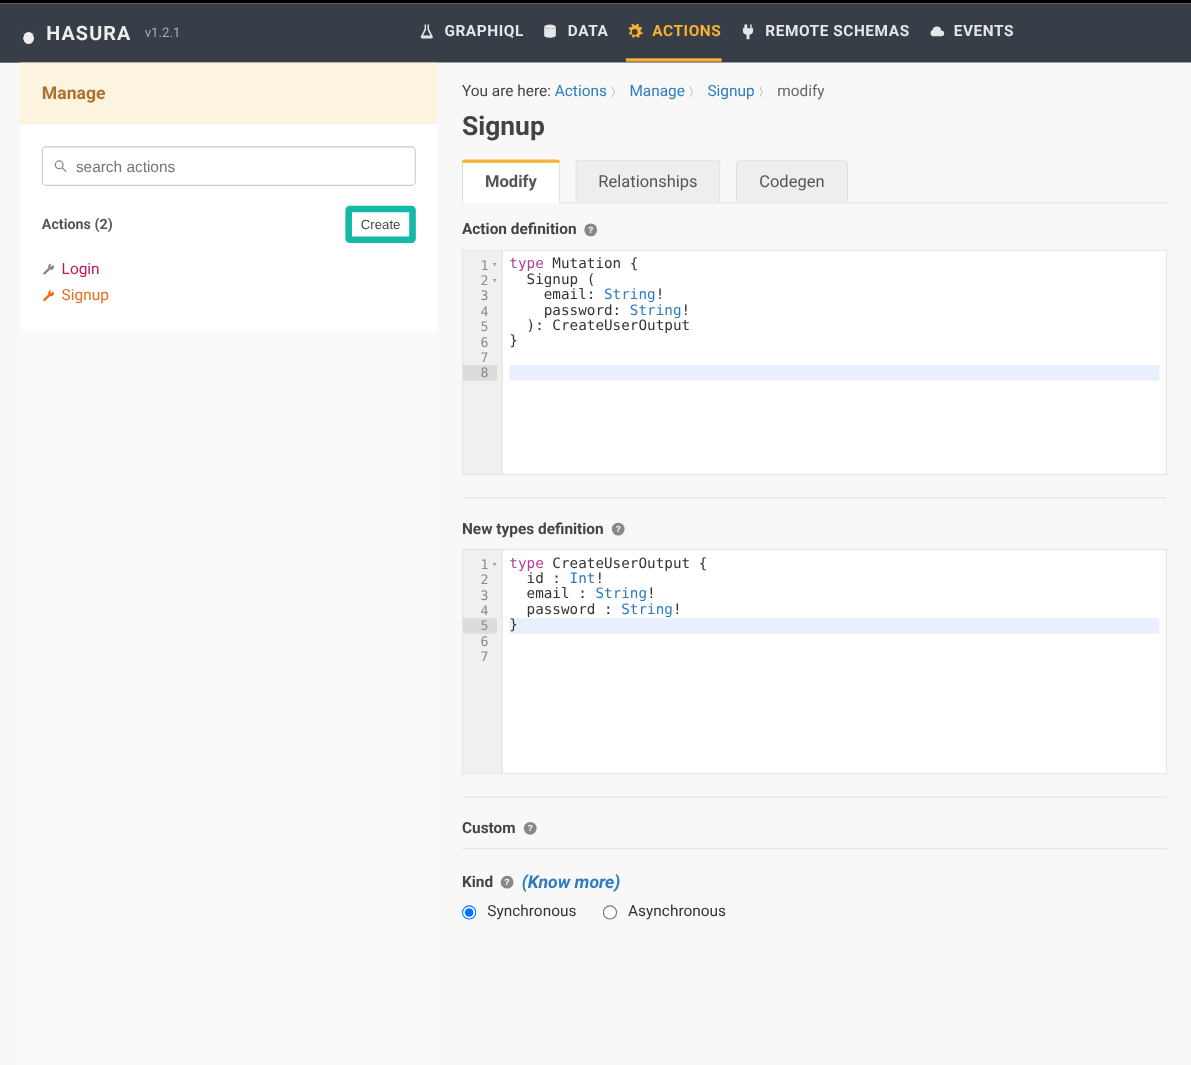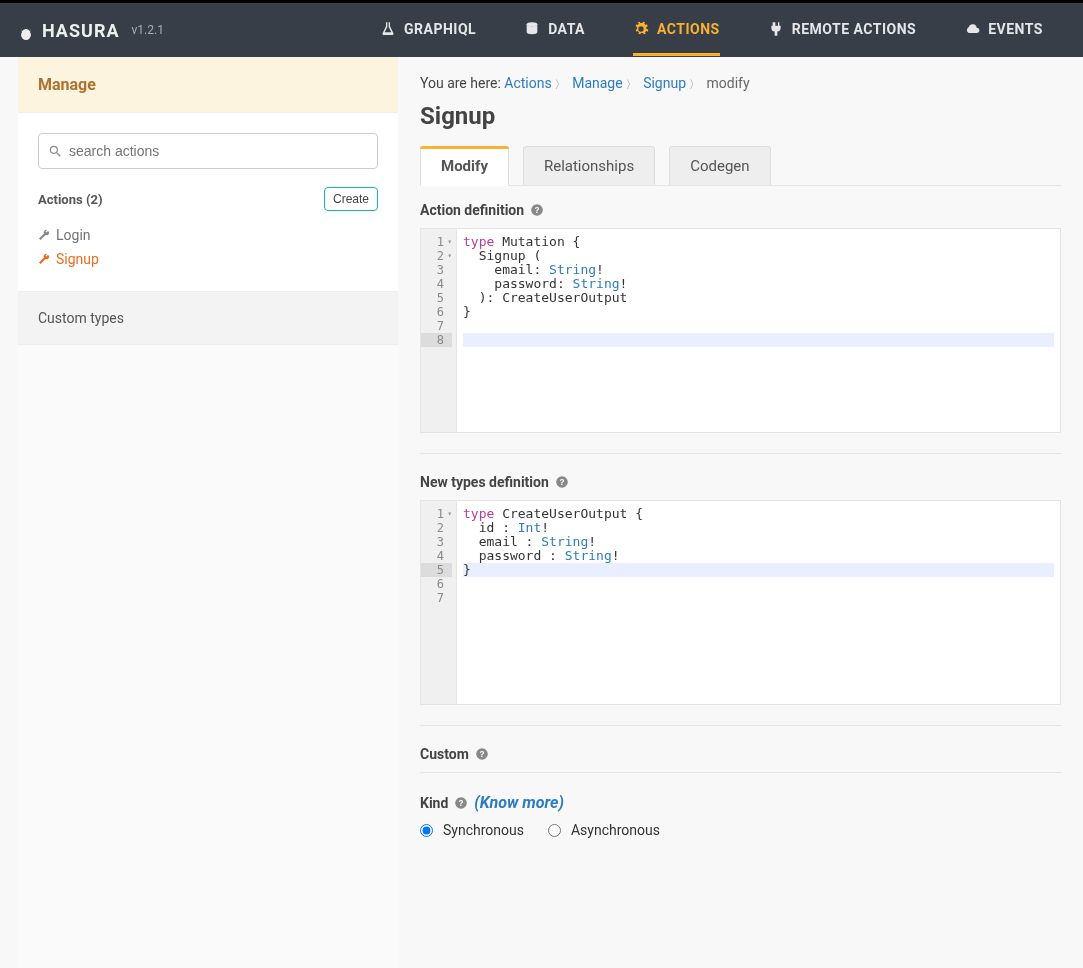--- a/index.html
+++ b/index.html
@@ -20,21 +20,21 @@
   .header {
     height: 54px;
     background: #373e48;
     display: flex;
     align-items: center;
     padding-left: 18px;
   }
   .logo-wrap { display: flex; align-items: center; gap: 8px; width: 362px; }
   .logo-text { color: #eee; font-weight: 700; letter-spacing: 1px; font-size: 18px; }
   .logo-ver  { color: #aab; font-size: 12px; margin-left: 4px; }
-  .topnav { display: flex; align-items: center; gap: 48px; }
+  .topnav { display: flex; align-items: center; gap: 16px; }
   .navitem {
     display: flex; align-items: center; gap: 8px;
     font-size: 14px; font-weight: 700; letter-spacing: 0.5px;
     color: #e5e6e8; cursor: pointer;
     padding: 16px 0; border-bottom: 3px solid transparent;
   }
   .navitem.active { color: #f9b130; border-bottom-color: #f9b130; }
   .navicon { display:inline-flex; width:16px; height:16px; }
 
   
@@ -51,27 +51,27 @@
     background: #fff;
   }
   .search-rel { position: relative; }
   .search-rel .sicon { position:absolute; left:10px; top:50%; transform:translateY(-50%); color:#888; }
   .actions-header {
     display:flex; justify-content:space-between; align-items:center;
     padding: 8px 20px 2px; background:#fff;
   }
   .actions-header h4 { font-size:13px; font-weight:700; color:#555; }
   .create-btn {
-    font-size:12px; padding:4px 8px; border:1px solid #14b8a6; border-radius:4px;
+    font-size:12px; padding:4px 8px; border:6px solid #14b8a6; border-radius:4px;
     background:#fff; cursor:pointer; color:#444;
   }
   .action-list { list-style:none; padding: 10px 20px 20px; background:#fff; }
   .action-list li { padding:4px 0; display:flex; align-items:center; gap:6px; cursor:pointer; }
   .action-list li .aicon { color:#888; font-size:12px; }
-  .action-list li .lbl { color:#737373; }
+  .action-list li .lbl { color:#be185d; }
   .action-list li.active .lbl { color:#ea6d1f; }
   .action-list li.active .aicon { color:#ea6d1f; }
   .customtypes { padding:18px 20px; background:#f3f3f3; color:#555; border-top:1px solid #eee; border-bottom:1px solid #eee; }
 
   .main { flex:1; padding: 18px 22px; overflow-y:auto; background:#f8f8f8; }
   .breadcrumb { color:#444; font-size:14px; margin-bottom:10px; }
   .breadcrumb a { color:#2d7cc0; text-decoration:none; cursor:pointer; }
   .breadcrumb .sep { color:#888; margin:0 3px; font-size:11px; }
   .breadcrumb .cur { color:#666; }
   h1.page-title { font-size:24px; font-weight:700; color:#444; margin-bottom:16px; }
@@ -163,21 +163,21 @@
           </svg>
         </span>
         <span>ACTIONS</span>
       </div>
       <div class="navitem">
         <span class="navicon">
           <svg width="16" height="16" viewBox="0 0 24 24">
             <path fill="currentColor" d="M7 2v5H5v3a6 6 0 0 0 5 5.9V22h4v-6.1A6 6 0 0 0 19 10V7h-2V2h-2v5h-4V2z"></path>
           </svg>
         </span>
-        <span>REMOTE ACTIONS</span>
+        <span>REMOTE SCHEMAS</span>
       </div>
       <div class="navitem">
         <span class="navicon">
           <svg width="16" height="16" viewBox="0 0 24 24">
             <path fill="currentColor" d="M19 18a4 4 0 0 0 0-8 6 6 0 0 0-11.7-1A5 5 0 0 0 7 18z"></path>
           </svg>
         </span>
         <span>EVENTS</span>
       </div>
     </nav>
@@ -212,21 +212,20 @@
         </li>
         <li class="active">
           <span class="aicon">
             <svg width="12" height="12" viewBox="0 0 24 24">
               <path fill="currentColor" d="M22 6a5 5 0 0 1-7 6L5 22l-3-3L12 9a5 5 0 0 1 6-7l-3 3 2 2 3-3z"></path>
             </svg>
           </span>
           <span class="lbl">Signup</span>
         </li>
       </ul>
-    <div class="customtypes">Custom types</div>
   </aside>
 
   <main class="main">
     <div class="breadcrumb">
       <span>You are here:</span>
       <span id="bc-links"> <a>Actions</a><span class="sep">〉</span> <a>Manage</a><span class="sep">〉</span> <a>Signup</a><span class="sep">〉</span></span>
       <span class="cur">modify</span>
     </div>
 
     <h1 class="page-title">Signup</h1>

